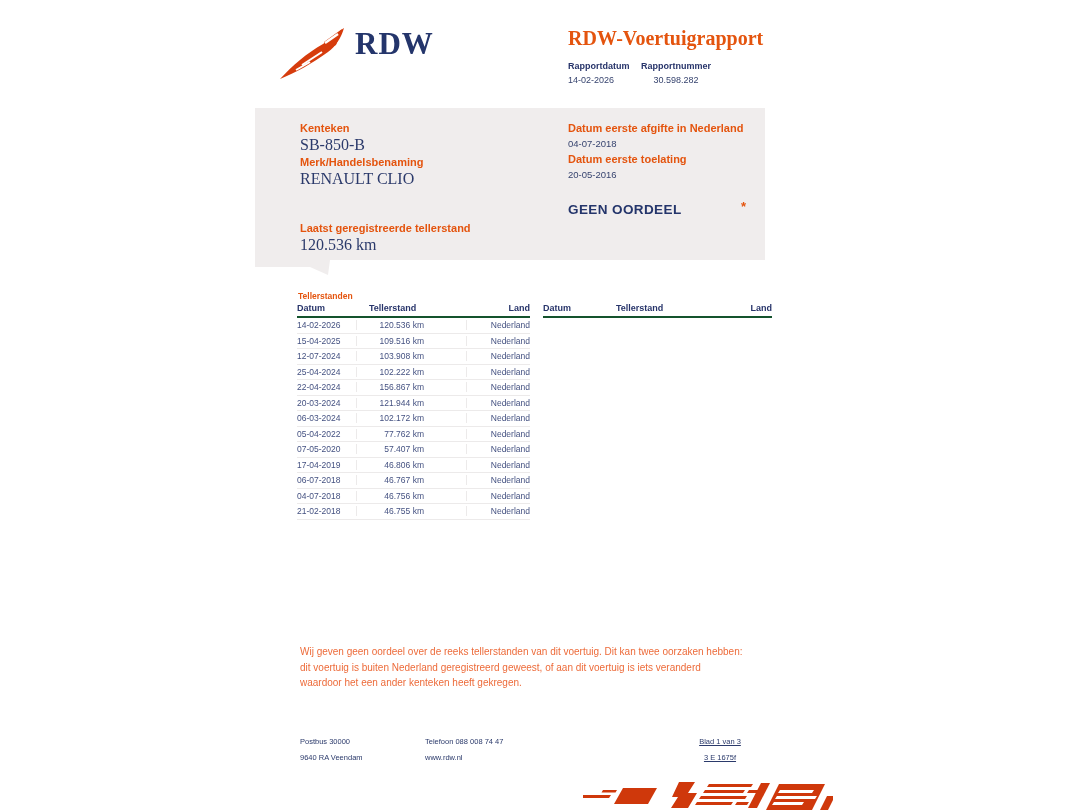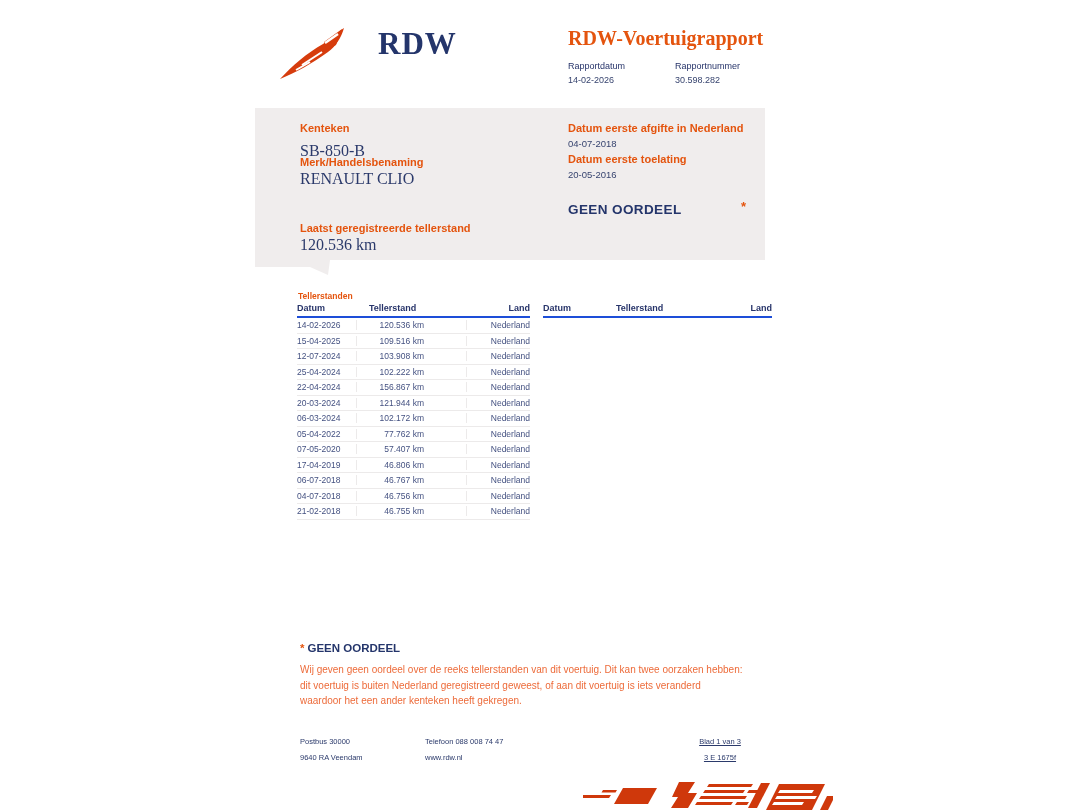--- a/index.html
+++ b/index.html
@@ -6,38 +6,38 @@
   html,body { width:1080px; height:810px; }
   body {
     position:relative; background:#ffffff; overflow:hidden;
     font-family:"Liberation Sans", sans-serif; color:#2b3a6b;
   }
   .abs { position:absolute; }
 
   
   .wordmark { font-family:"Liberation Serif", serif; font-weight:bold; font-size:31px; color:#24356b; letter-spacing:1px; }
   .doc-title { font-family:"Liberation Serif", serif; font-weight:bold; font-size:20px; color:#e4540e; }
-  .hdr-lbl { font-size:9px; font-weight:normal; color:#27346a; }
+  .hdr-lbl { font-size:9px; font-weight:bold; color:#27346a; }
   .hdr-val { font-size:9px; color:#37446f; margin-top:4px; }
 
   
   .summary-box {
     left:255px; top:108px; width:510px; height:167px; background:#f0eded;
     clip-path: polygon(0 0, 100% 0, 100% 152px, 75px 152px, 73px 100%, 55px 159px, 0 159px);
   }
   .lbl { font-size:11px; font-weight:bold; color:#e4540e; }
   .val-serif { font-family:"Liberation Serif", serif; font-size:16px; color:#2b3a6b; }
   .val-sans { font-size:9.5px; color:#37446f; }
   .verdict { font-size:13.5px; font-weight:bold; color:#24356b; letter-spacing:.4px; }
   .star { color:#e4540e; font-weight:bold; font-size:13px; }
 
   
   .section-lbl { font-size:8.5px; font-weight:bold; color:#e4540e; }
   .tbl { font-size:8.5px; color:#445181; }
-  .tbl-head { display:flex; font-weight:bold; color:#27346a; font-size:9px; border-bottom:2px solid #1d4ed8; padding-bottom:3px; }
+  .tbl-head { display:flex; font-weight:bold; color:#27346a; font-size:9px; border-bottom:2px solid #14532d; padding-bottom:3px; }
   .tbl-row { display:flex; height:15.5px; align-items:center; border-bottom:1px solid #eceaea; }
   .c-datum { width:59px; }
   .c-teller { width:111px; padding-left:13px; }
   .c-teller-v { width:111px; border-left:1px solid #eceaea; border-right:1px solid #eceaea; text-align:right; padding-right:42px; }
   .c-land { width:63px; text-align:right; }
   .t2 .c-datum { width:73px; }
   .t2 .c-teller { width:96px; padding-left:0; }
   .t2 .c-land { width:60px; text-align:right; }
 
   
@@ -53,38 +53,38 @@
 <body>
 
 <div class="abs" style="left:278px; top:26px; width:140px; height:56px;">
   <svg class="abs" style="left:0; top:0;" width="70" height="56" viewBox="0 0 70 56">
     <path fill="#d63c0d" d="M2 53 C14 40 29 27 45 18 C52 14 58 9 63 4 L66 2 C63 12 58 20 50 26 C35 37 17 47 2 53 Z"></path>
     <path fill="#d63c0d" d="M46 16 L64 3 L58 19 L49 24 Z"></path>
     <path stroke="#ffffff" stroke-width="2" d="M24 39 L44 26"></path>
     <path stroke="#ffffff" stroke-width="2" d="M18 44 L32 36"></path>
     <path stroke="#ffffff" stroke-width="2.5" d="M47 17 L60 8"></path>
   </svg>
-  <span class="abs wordmark" style="left:77px; top:0;margin-left:23px;">RDW</span>
+  <span class="abs wordmark" style="left:77px; top:0;">RDW</span>
 </div>
 
 <div class="abs doc-title" style="left:568px; top:27px;">RDW-Voertuigrapport</div>
 
 <div class="abs" style="left:568px; top:61px;">
   <div class="hdr-lbl">Rapportdatum</div>
   <div class="hdr-val">14-02-2026</div>
 </div>
-<div class="abs" style="left:675px; top:61px;">
+<div class="abs" style="left:641px; top:61px;text-align:center;">
   <div class="hdr-lbl">Rapportnummer</div>
   <div class="hdr-val">30.598.282</div>
 </div>
 
 <div class="abs summary-box">
   <div class="abs" style="left:45px; top:14px;">
     <div class="lbl">Kenteken</div>
-    <div class="val-serif" style="margin-top:8px;">SB-850-B</div>
+    <div class="val-serif" style="margin-top:2px;">SB-850-B</div>
   </div>
   <div class="abs" style="left:45px; top:48px;">
     <div class="lbl">Merk/Handelsbenaming</div>
     <div class="val-serif" style="margin-top:2px;">RENAULT CLIO</div>
   </div>
   <div class="abs" style="left:45px; top:114px;">
     <div class="lbl">Laatst geregistreerde tellerstand</div>
     <div class="val-serif" style="margin-top:2px;">120.536 km</div>
   </div>
 
@@ -179,23 +179,20 @@
 
 <div class="abs tbl t2" style="left:543px; top:303px; width:229px;">
   <div class="tbl-head">
     <div class="c-datum">Datum</div>
     <div class="c-teller">Tellerstand</div>
     <div class="c-land">Land</div>
   </div>
 </div>
 
 <div class="abs" style="left:300px; top:638px;">
-  <div>
-    <span class="fn-star">*</span><span class="fn-title">GEEN OORDEEL</span>
-  </div>
   <div class="fn-text">Wij geven geen oordeel over de reeks tellerstanden van dit voertuig. Dit kan twee oorzaken hebben: dit voertuig is buiten Nederland geregistreerd geweest, of aan dit voertuig is iets veranderd waardoor het een ander kenteken heeft gekregen.</div>
 </div>
 
 <div class="abs ft" style="left:300px; top:734px;">
   <div>Postbus 30000</div>
   <div>9640 RA Veendam</div>
 </div>
 <div class="abs ft" style="left:425px; top:734px;">
   <div>Telefoon 088 008 74 47</div>
   <div>www.rdw.nl</div>

